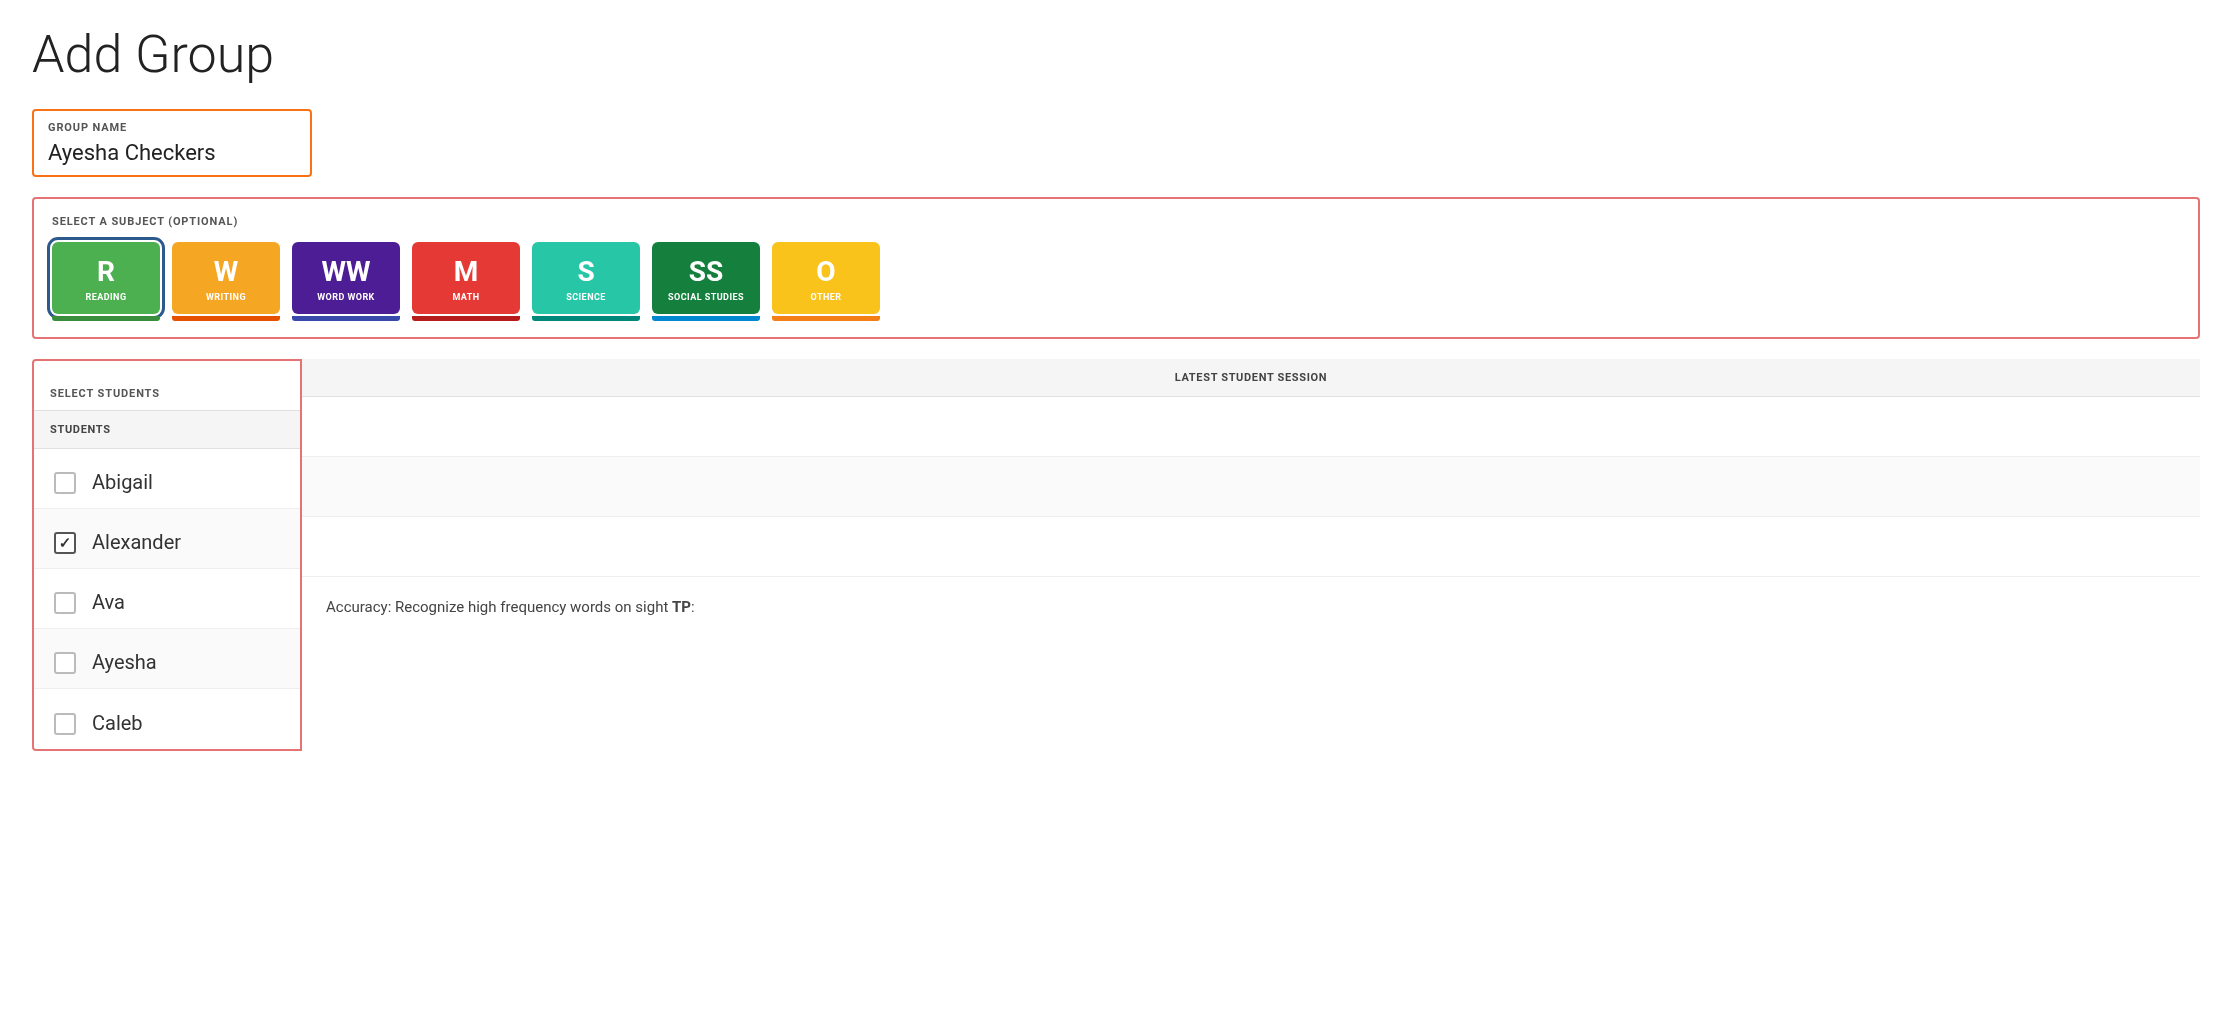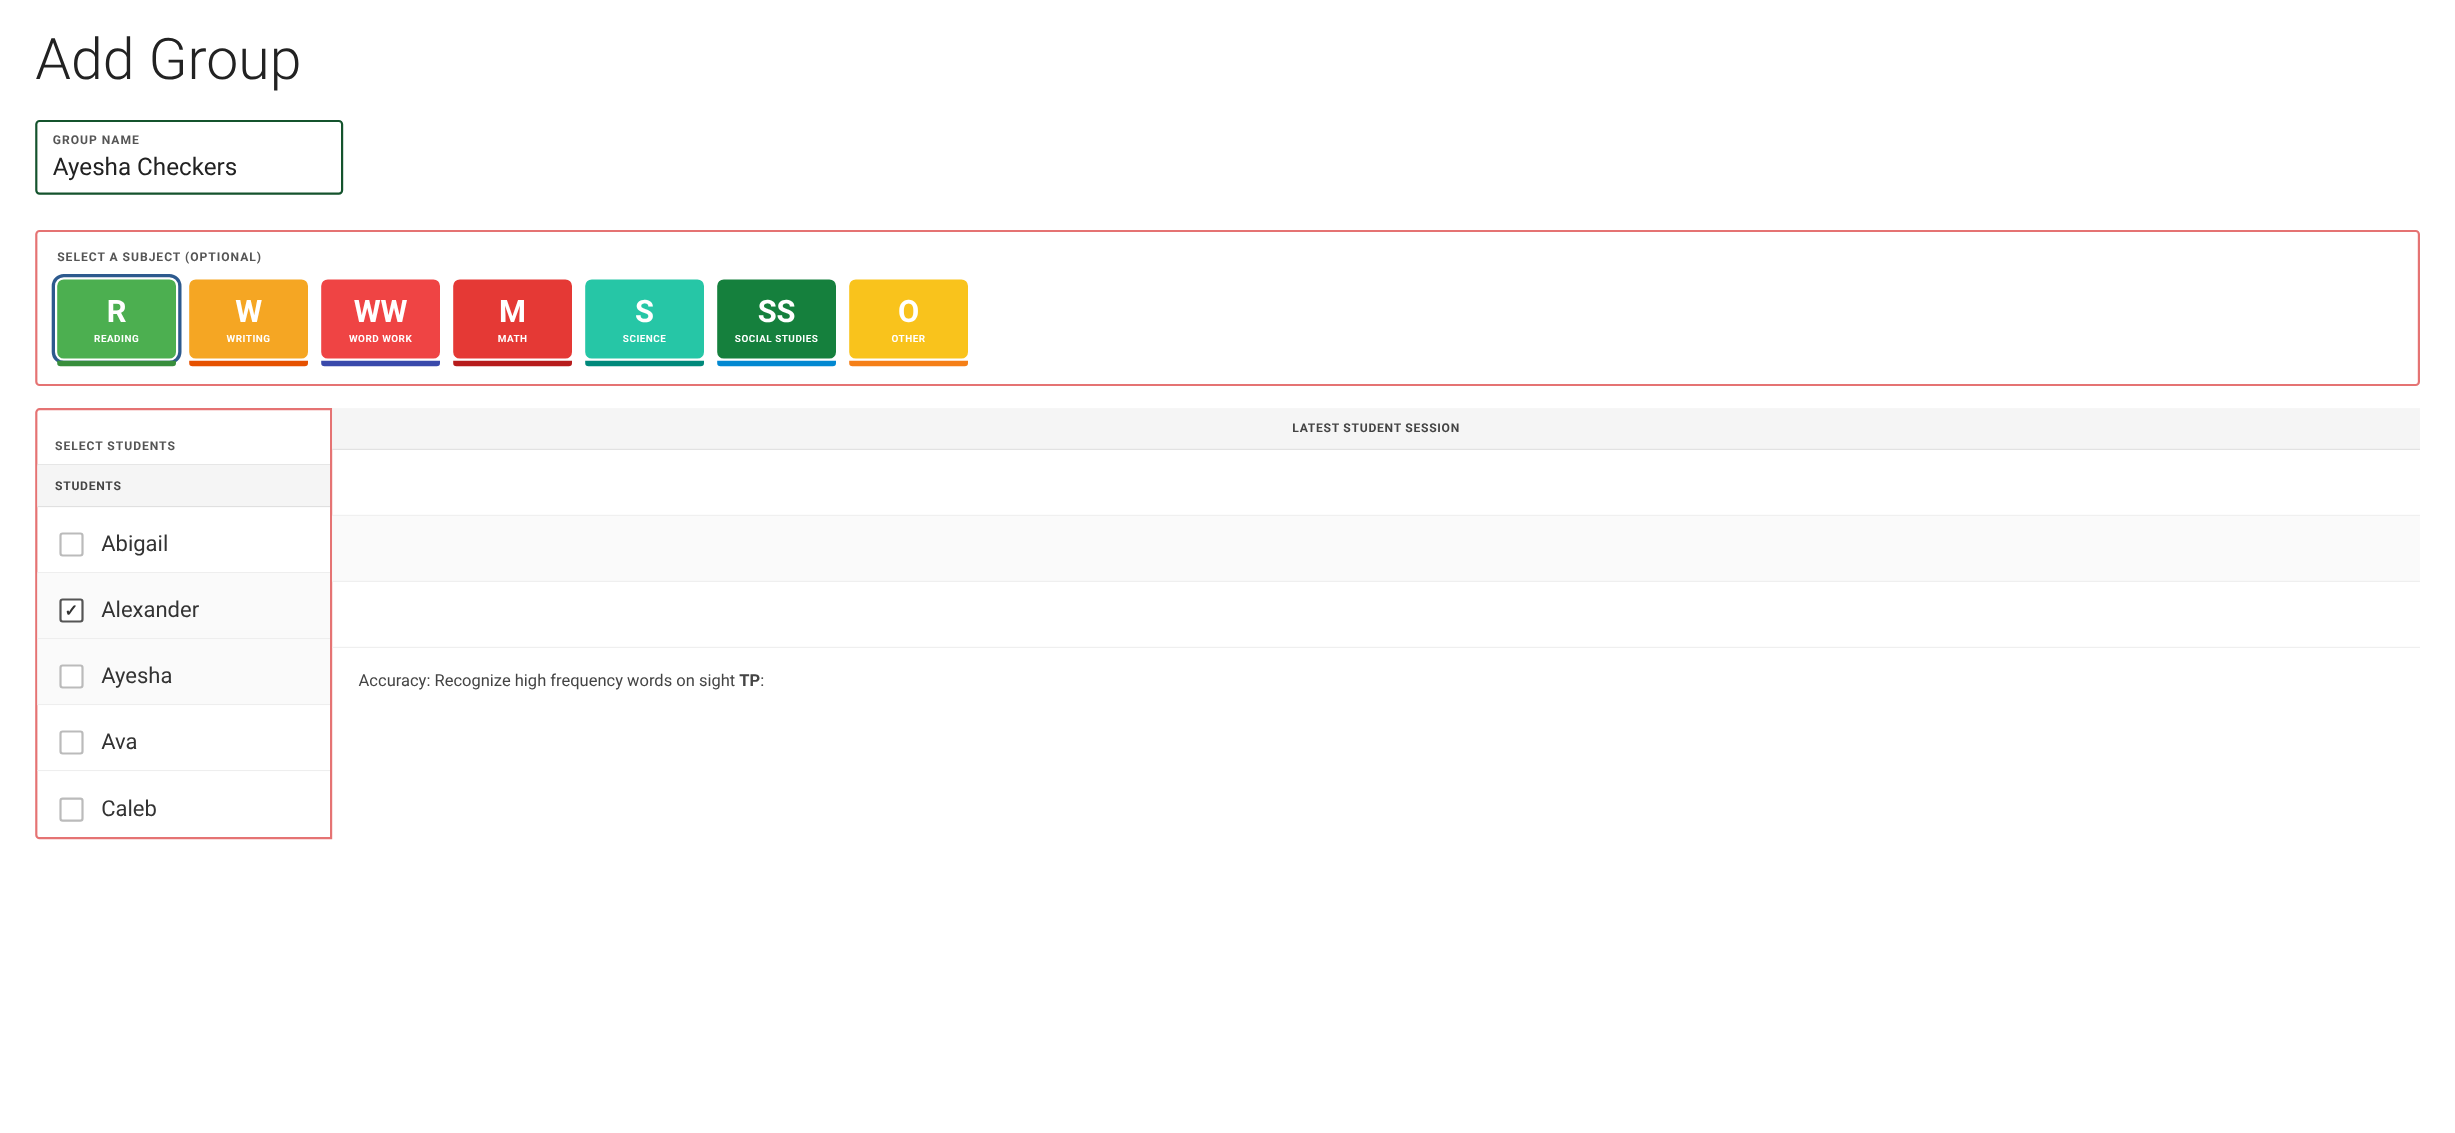--- a/index.html
+++ b/index.html
@@ -11,26 +11,26 @@
     }
 
     .page-title {
       font-size: 52px;
       font-weight: 300;
       color: #222;
       margin-bottom: 24px;
     }
 
     .field-box {
-      border: 2px solid #14532d;
+      border: 2px solid #f97316;
       border-radius: 4px;
       padding: 10px 14px;
       display: inline-block;
       min-width: 280px;
-      margin-bottom: 32px;
+      margin-bottom: 20px;
     }
 
     .field-label {
       font-size: 11px;
       font-weight: 700;
       color: #555;
       letter-spacing: 0.08em;
       margin-bottom: 6px;
       text-transform: uppercase;
     }
@@ -105,21 +105,21 @@
     .subject-tile.selected .subject-tile-inner {
       outline: 3px solid #2d5a8e;
       outline-offset: 2px;
     }
 
     
     .reading-bg { background-color: #4caf50; }
     .reading-bar { background-color: #388e3c; }
     .writing-bg { background-color: #f5a623; }
     .writing-bar { background-color: #e65100; }
-    .wordwork-bg { background-color: #ef4444; }
+    .wordwork-bg { background-color: #4c1d95; }
     .wordwork-bar { background-color: #3949ab; }
     .math-bg { background-color: #e53935; }
     .math-bar { background-color: #b71c1c; }
     .science-bg { background-color: #26c6a6; }
     .science-bar { background-color: #00897b; }
     .socialstudies-bg { background-color: #15803d; }
     .socialstudies-bar { background-color: #0288d1; }
     .other-bg { background-color: #f9c31c; }
     .other-bar { background-color: #f57f17; }
 
@@ -318,27 +318,27 @@
     <div class="col-header">STUDENTS</div>
     <div id="students-list">
         <div class="student-row">
           <div class="checkbox"></div>
           <span class="student-name">Abigail</span>
         </div>
         <div class="student-row alt">
           <div class="checkbox checked"></div>
           <span class="student-name">Alexander</span>
         </div>
+        <div class="student-row">
+          <div class="checkbox"></div>
+          <span class="student-name">Ava</span>
+        </div>
         <div class="student-row alt">
           <div class="checkbox"></div>
           <span class="student-name">Ayesha</span>
-        </div>
-        <div class="student-row">
-          <div class="checkbox"></div>
-          <span class="student-name">Ava</span>
         </div>
         <div class="student-row">
           <div class="checkbox"></div>
           <span class="student-name">Caleb</span>
         </div>
       </div>
   </div>
   <div class="students-right">
     <div class="session-col-header">LATEST STUDENT SESSION</div>
     <div id="session-list">

